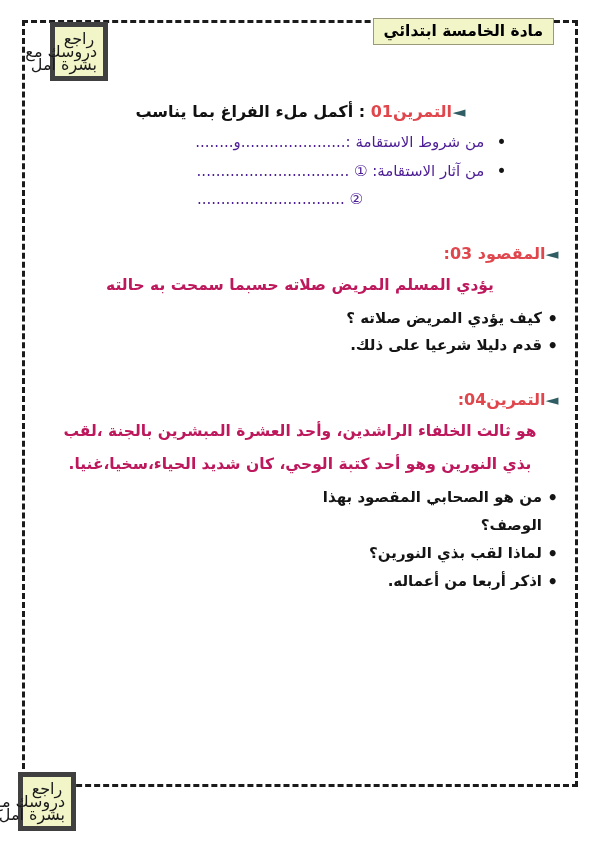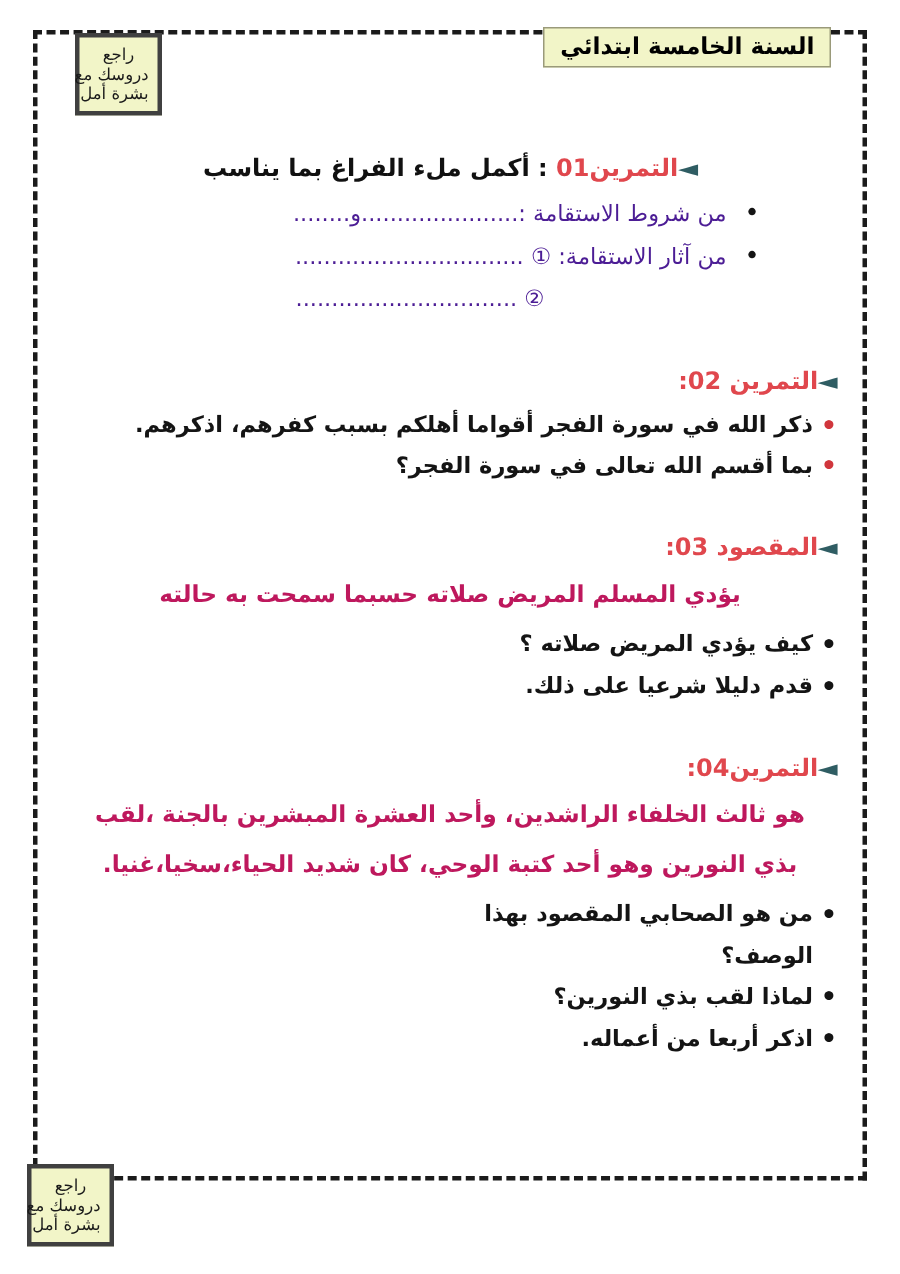--- a/index.html
+++ b/index.html
@@ -45,23 +45,23 @@
 
   
   .header-row {
     position: relative;
     height: 58px;
   }
 
   .note-badge {
     position: absolute;
     background: #f2f5c8;
-    border: 3px solid #404040;
+    border: 5px solid #404040;
     color: #1a1a1a;
-    font-size: 11px;
+    font-size: 16px;
     line-height: 13px;
     text-align: center;
     padding: 5px 6px 5px 6px;
     width: 58px;
     box-sizing: border-box;
     font-family: "DejaVu Sans", "Liberation Sans", sans-serif;
   }
   .note-badge.top {
     right: auto;
     left: 8px;
@@ -205,46 +205,36 @@
   <div class="content">
 
     <div class="header-row">
 
       <div class="note-badge top">
         <div>راجع</div>
         <div>دروسك مع</div>
         <div>بشرة أمل</div>
       </div>
 
-      <div class="grade-chip">السنة الخامسة ابتدائي</div>
+      <div class="grade-chip">مادة الخامسة ابتدائي</div>
     </div>
 
 
     <div class="exercise">
       <div class="ex-head centered">
         <span class="chev">◄</span><span class="label">التمرين01</span><span class="prompt"> : </span><span class="prompt">أكمل ملء الفراغ بما يناسب</span>
       </div>
 
       <div class="list-right-wide">
         <div class="fill-line row-ex1">من شروط الاستقامة :......................و........</div>
         <div class="fill-line row-ex1">من آثار الاستقامة:  ① ................................</div>
         <div class="fill-line nobullet row-ex1 indent2">② ...............................</div>
       </div>
     </div>
 
-    <div class="exercise">
-      <div class="ex-head right-al">
-        <span class="chev">◄</span><span class="label">التمرين 02:</span>
-      </div>
-
-      <ul class="blist red">
-        <li>ذكر الله في سورة الفجر أقواما أهلكم بسبب كفرهم، اذكرهم.</li>
-        <li>بما أقسم الله تعالى في سورة الفجر؟</li>
-      </ul>
-    </div>
 
     <div class="exercise">
       <div class="ex-head right-al">
         <span class="chev">◄</span><span class="label">المقصود 03:</span>
       </div>
 
       <div class="para">يؤدي المسلم المريض صلاته حسبما سمحت به حالته</div>
 
       <ul class="blist list-center-sm">
         <li>كيف يؤدي المريض صلاته ؟</li>

